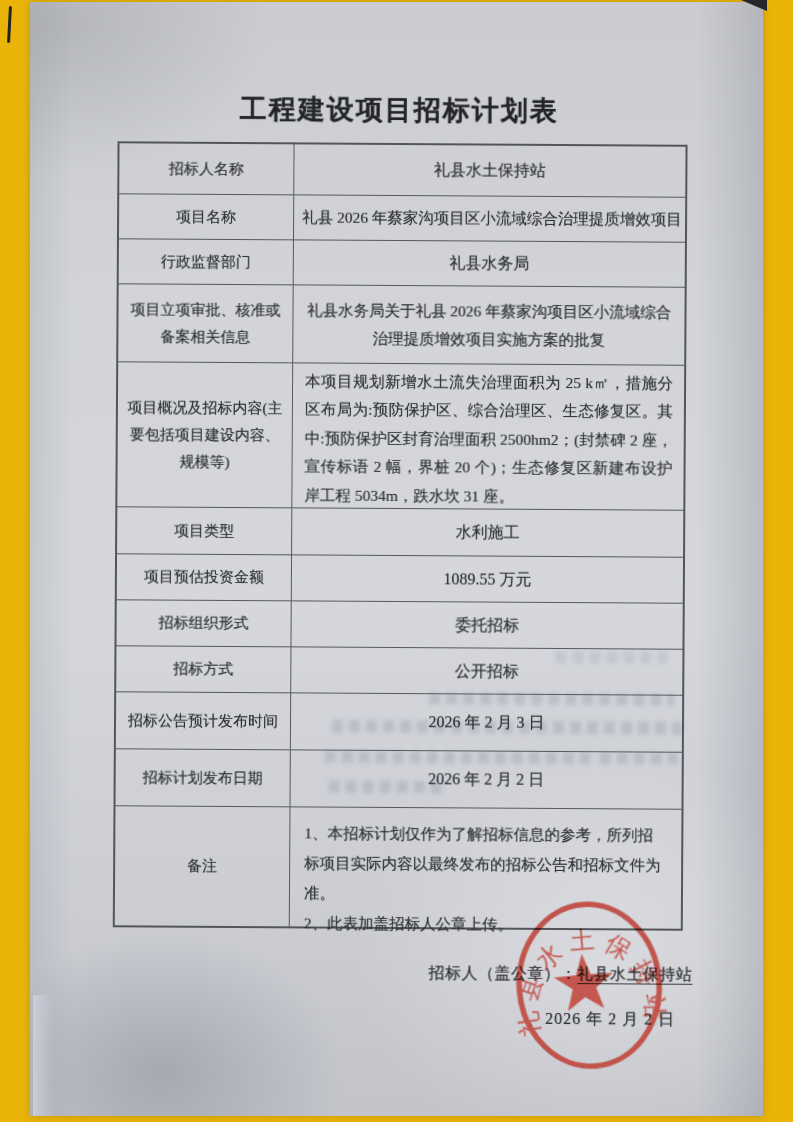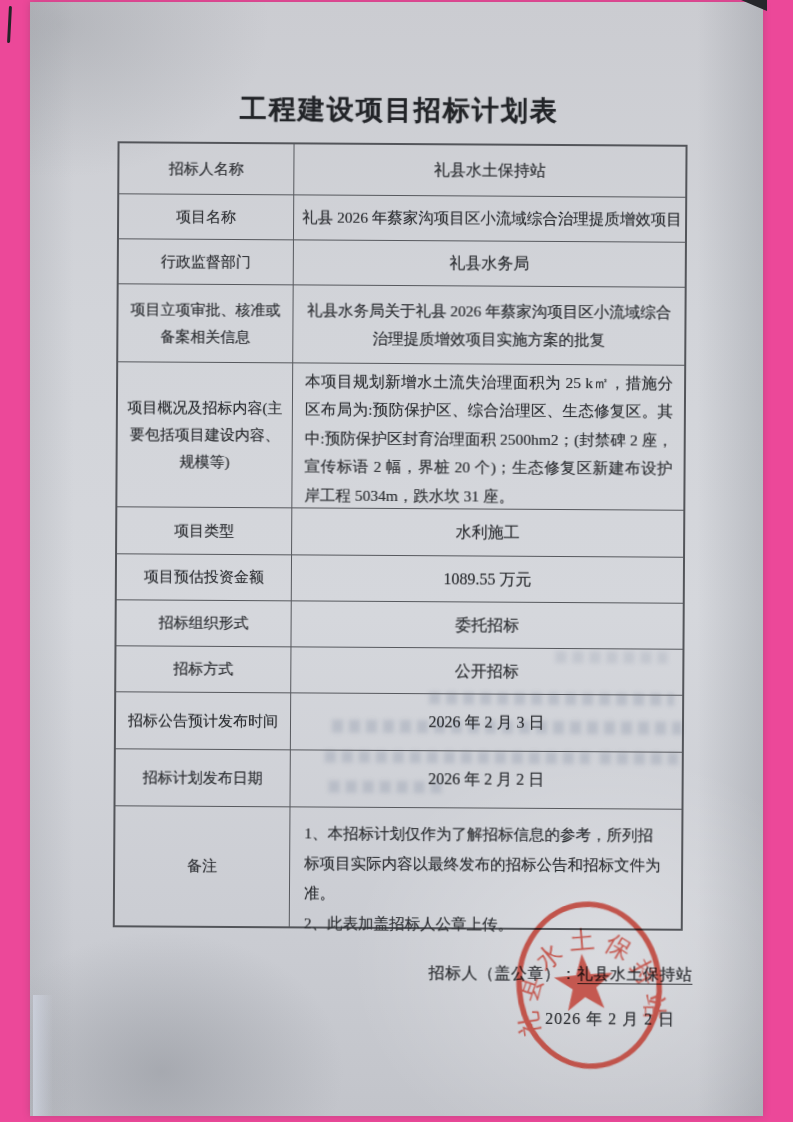--- a/index.html
+++ b/index.html
@@ -1,17 +1,17 @@
 <!DOCTYPE html>
 <html><head>
 <meta charset="utf-8">
 <style>
   html,body{margin:0;padding:0;background:#ffffff;}
   .canvas{
-    position:relative;width:793px;height:1122px;overflow:hidden;background:#ec4899;
+    position:relative;width:793px;height:1122px;overflow:hidden;background:#eab308;
     font-family:"Liberation Serif","DejaVu Serif",serif;
   }
   
   .paper{
     position:absolute;left:30px;top:2px;width:733px;height:1114px;
     background:
       radial-gradient(260px 200px at 18% 96%, rgba(118,122,130,.38), rgba(118,122,130,0) 70%),
       radial-gradient(300px 220px at 4% 2%, rgba(120,124,130,.28), rgba(120,124,130,0) 70%),
       radial-gradient(360px 300px at 78% 86%, rgba(255,255,255,.30), rgba(255,255,255,0) 70%),
       linear-gradient(90deg, rgba(125,129,137,.18) 0%, rgba(125,129,137,0) 6%, rgba(125,129,137,0) 91%, rgba(125,129,137,.30) 100%),

